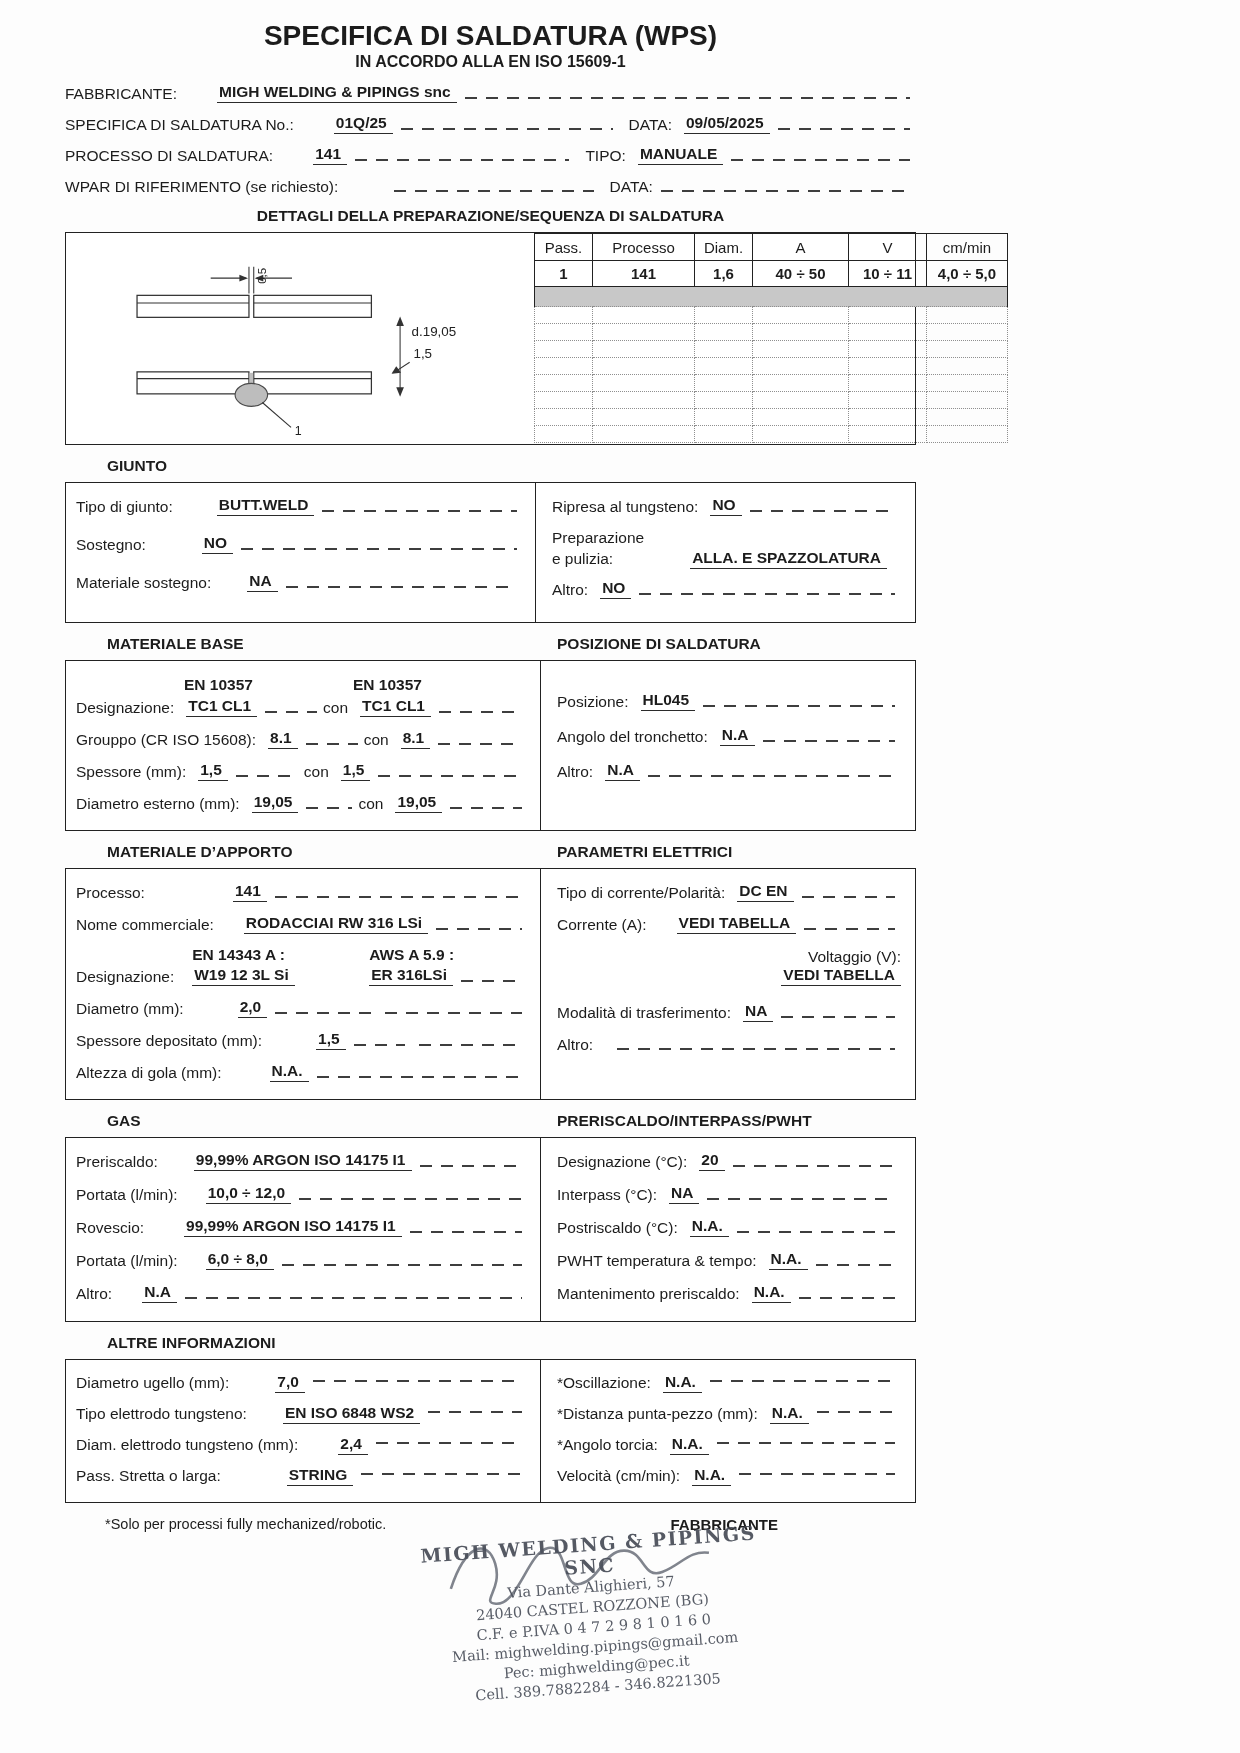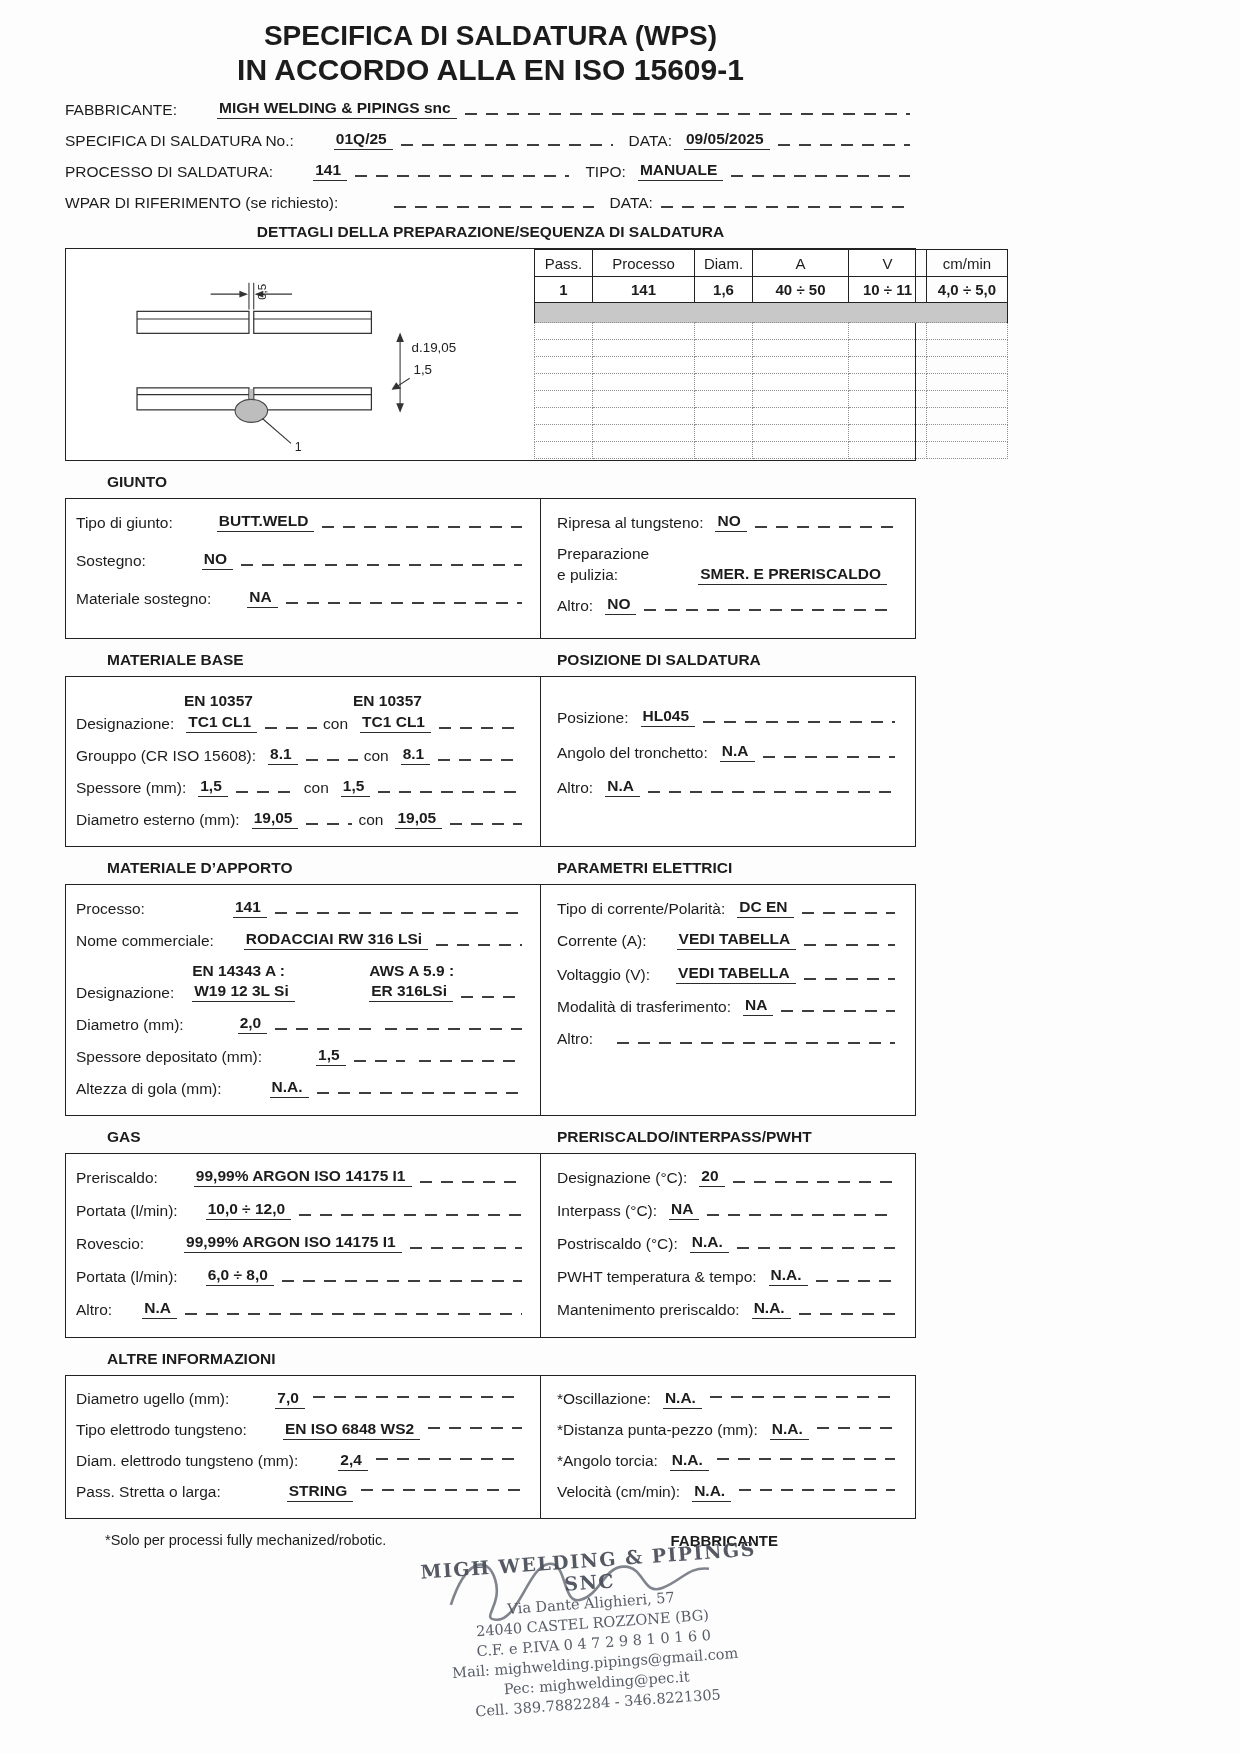--- a/index.html
+++ b/index.html
@@ -1,21 +1,21 @@
 <!DOCTYPE html>
 <html><head>
 <meta charset="utf-8">
 <style>
   * { margin:0; padding:0; box-sizing:border-box; }
   body { width:1240px; height:1753px; background:#fdfdfd; color:#1c1c1c;
          font-family:"Liberation Sans", sans-serif; overflow:hidden; }
   .page { width:851px; margin-left:65px; padding-top:20px; }
 
   .title    { text-align:center; font-size:28px; font-weight:bold; line-height:1.12; }
-  .subtitle { text-align:center; font-size:30px; font-weight:bold; margin-top:2px; }
+  .subtitle { text-align:center; font-size:16px; font-weight:bold; margin-top:2px; }
 
   .hdr-rows { margin-top:12px; font-size:15.5px; }
   .frow { display:flex; align-items:flex-end; margin-bottom:11px; min-height:20px; }
   .lbl  { white-space:nowrap; }
   .lbl.mid { margin-left:10px; }
   .val  { font-weight:bold; white-space:nowrap; margin-left:12px;
           padding:0 6px 1px 2px; border-bottom:1.6px solid #2b2b2b; }
   .ml40 { margin-left:40px; }
   .dash { height:2px; margin:0 6px 4px 8px;
           background:repeating-linear-gradient(90deg,#3e3e3e 0 12px, transparent 12px 21px); }
@@ -50,21 +50,21 @@
   .std { font-weight:bold; }
   .std-row { margin-bottom:3px !important; }
   .pos-col { padding-top:30px; }
   .pos-col .frow { margin-bottom:15px; }
 
   .ap-l .frow, .ap-r .frow { margin-bottom:12px; }
   .dhdr { font-weight:bold; margin-bottom:2px; }
   .desig-cols { display:flex; flex:1; }
   .dcol { display:flex; flex-direction:column; margin-left:18px; flex:1; }
   .dval-row { display:flex; align-items:flex-end; }
-  .mt14 { margin-top:14px; }
+  .mt14 { margin-top:14px;flex-direction:column; }
 
   .gas-col .frow, .pre-col .frow { margin-bottom:13px; }
   .alt-l .frow, .alt-r .frow { margin-bottom:11px;align-items:center; }
 
   .foot-row { display:flex; margin-top:13px; font-size:14.5px; align-items:flex-start;text-align:center; }
   .nota { margin-left:40px; }
   .fabb { font-weight:bold; margin-left:auto; margin-right:138px; font-size:15px; }
 
   .stamp-zone { position:relative; width:360px; margin:0 0 0 348px; transform:rotate(-4deg);
                 color:#474c57; text-align:center; font-family:"DejaVu Serif", serif; }
@@ -268,21 +268,21 @@
       </div>
     </div>
     <div class="col-r">
       <div class="frow" style="margin-bottom:12px">
         <span class="lbl">Ripresa al tungsteno:</span>
         <span class="val">NO</span>
         <span class="dash f1"></span>
       </div>
       <div class="frow" style="margin-bottom:10px">
         <span class="lbl plbl">Preparazione e pulizia:</span>
-        <span class="val" style="margin-left:46px">SMER. E PRERISCALDO</span>
+        <span class="val" style="margin-left:46px">ALLA. E SPAZZOLATURA</span>
         <span class="dash f1"></span>
       </div>
       <div class="frow">
         <span class="lbl">Altro:</span>
         <span class="val">NO</span>
         <span class="dash f1"></span>
       </div>
     </div>
   </div>
 

